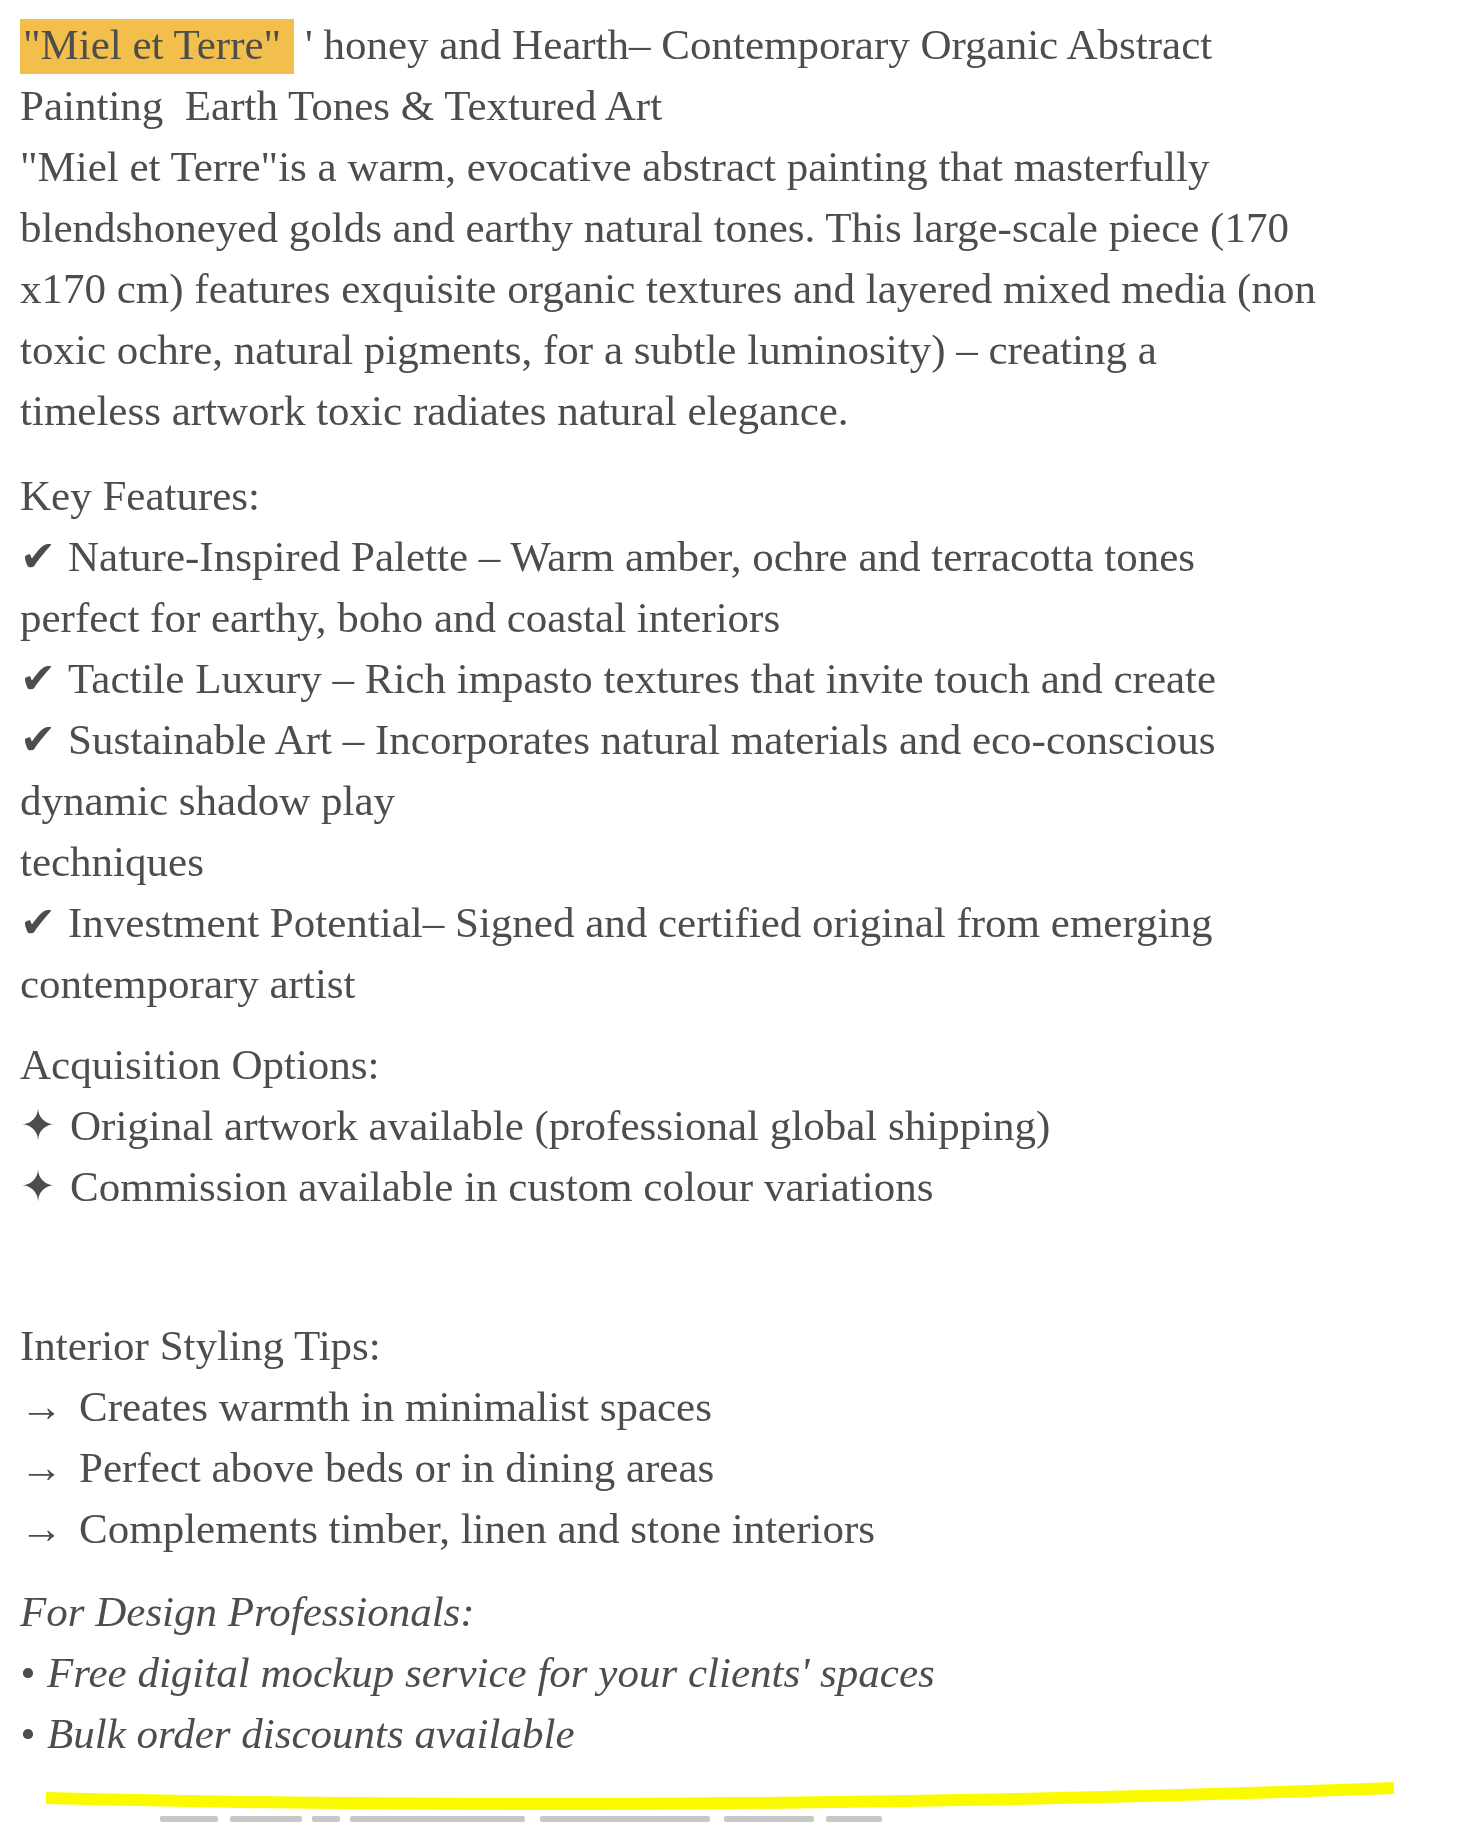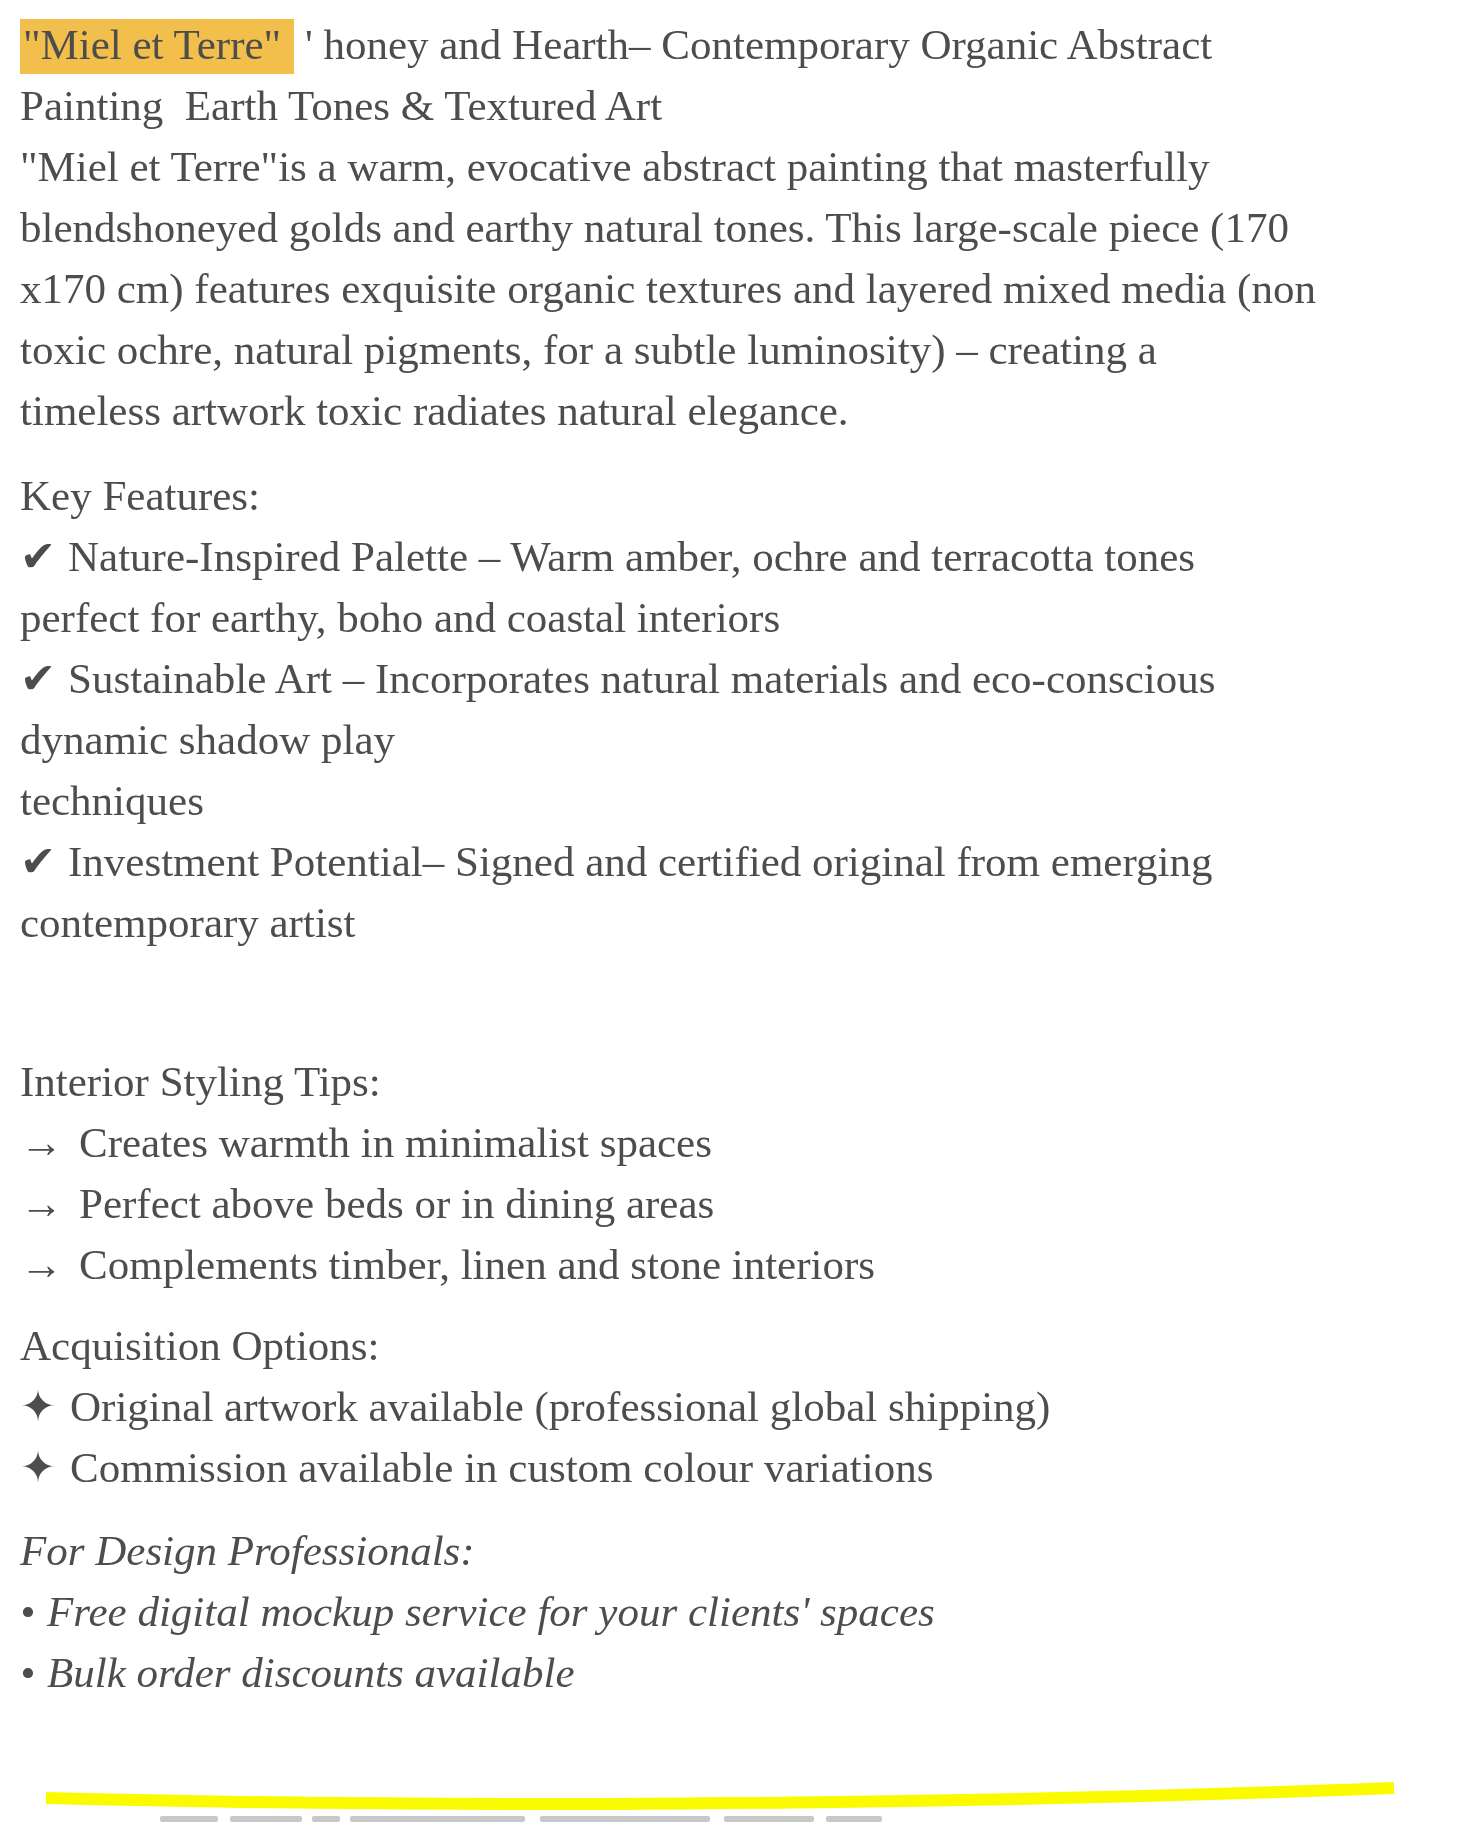--- a/index.html
+++ b/index.html
@@ -64,40 +64,41 @@
     <div class="line">toxic ochre, natural pigments, for a subtle luminosity) – creating a</div>
     <div class="line">timeless artwork toxic radiates natural elegance.</div>
   </div>
 
   <div id="key-features">
     <div class="line">Key Features:</div>
 
     <div class="line"><span class="mk-check">✔</span><span>Nature-Inspired Palette – Warm amber, ochre and terracotta tones</span></div>
     <div class="line">perfect for earthy, boho and coastal interiors</div>
 
+    <div class="line"><span class="mk-check">✔</span><span>Tactile Luxury – Rich impasto textures that invite touch and create</span></div>
     <div class="line"><span class="mk-check">✔</span><span>Sustainable Art – Incorporates natural materials and eco-conscious</span></div>
 
     <div class="line">dynamic shadow play</div>
     <div class="line">techniques</div>
 
     <div class="line"><span class="mk-check">✔</span><span>Investment Potential– Signed and certified original from emerging</span></div>
     <div class="line">contemporary artist</div>
   </div>
 
+  <div id="acquisition">
+    <div class="line">Acquisition Options:</div>
+    <div class="line"><span class="mk-diamond">✦</span><span>Original artwork available (professional global shipping)</span></div>
+    <div class="line"><span class="mk-diamond">✦</span><span>Commission available in custom colour variations</span></div>
+  </div>
+
   <div id="styling-tips">
     <div class="line">Interior Styling Tips:</div>
     <div class="line"><span class="mk-arrow">→</span><span>Creates warmth in minimalist spaces</span></div>
     <div class="line"><span class="mk-arrow">→</span><span>Perfect above beds or in dining areas</span></div>
     <div class="line"><span class="mk-arrow">→</span><span>Complements timber, linen and stone interiors</span></div>
-  </div>
-
-  <div id="acquisition">
-    <div class="line">Acquisition Options:</div>
-    <div class="line"><span class="mk-diamond">✦</span><span>Original artwork available (professional global shipping)</span></div>
-    <div class="line"><span class="mk-diamond">✦</span><span>Commission available in custom colour variations</span></div>
   </div>
 
   <div id="design-pros">
     <div class="line">For Design Professionals:</div>
     <div class="line"><span class="mk-bullet">•</span><span>Free digital mockup service for your clients' spaces</span></div>
     <div class="line"><span class="mk-bullet">•</span><span>Bulk order discounts available</span></div>
   </div>
 
 </div>
 

